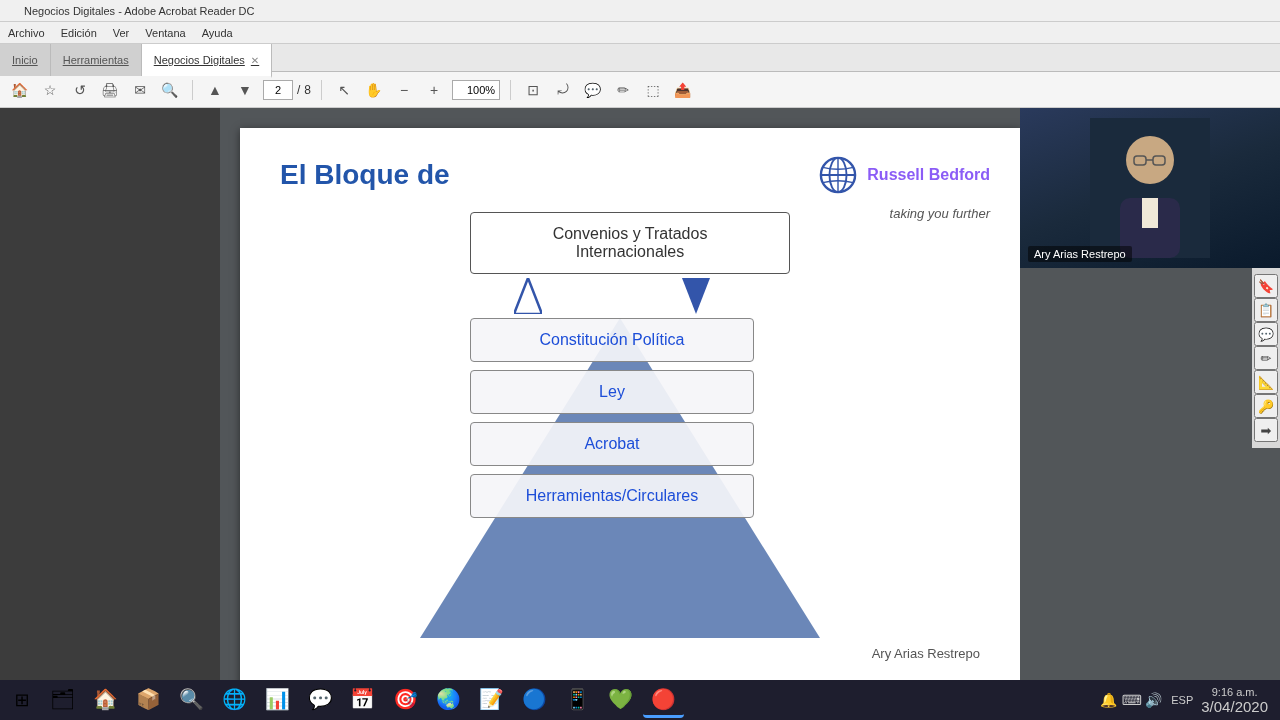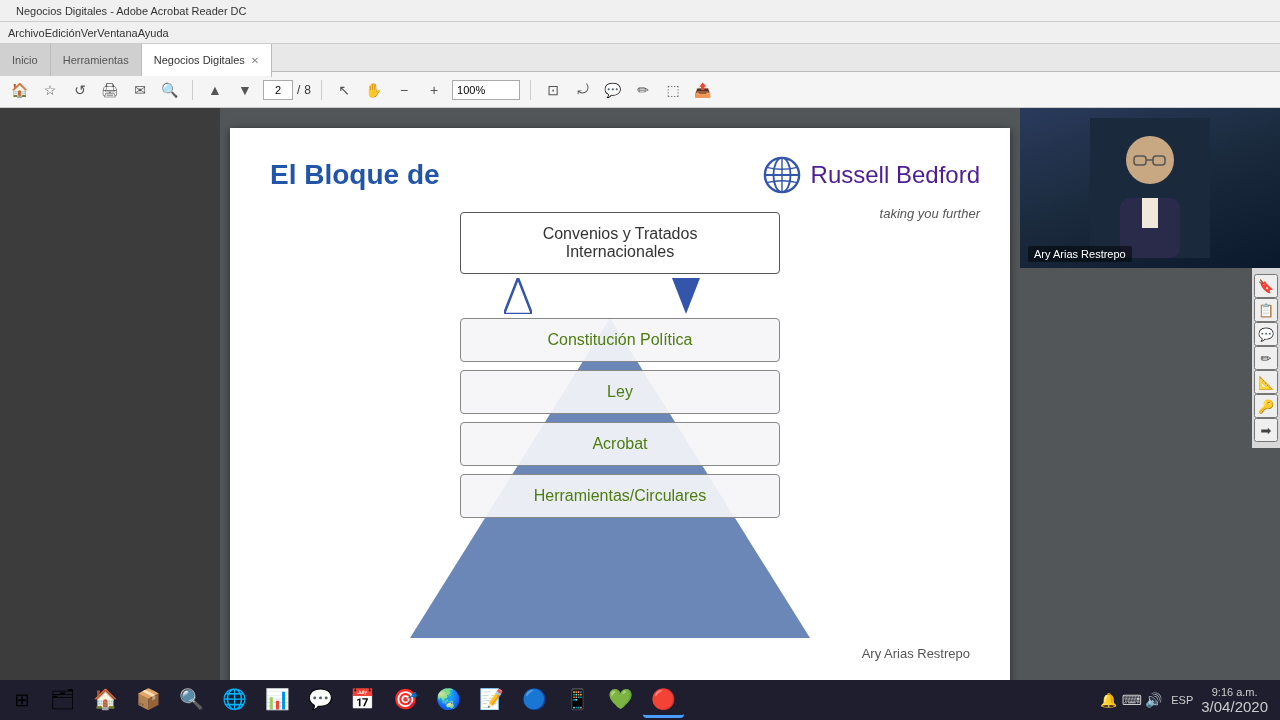--- a/index.html
+++ b/index.html
@@ -4,33 +4,34 @@
   <style>
     * { margin: 0; padding: 0; box-sizing: border-box; }
     body { width: 1280px; height: 720px; overflow: hidden; font-family: 'Segoe UI', Arial, sans-serif; background: #2b2b2b; }
 
     
     #title-bar {
       background: #f0f0f0;
       height: 22px;
       display: flex;
       align-items: center;
-      padding: 0 16px;
+      padding: 0 24px;
       font-size: 11px;
       color: #333;
       border-bottom: 1px solid #ccc;
     }
 
     
     #menu-bar {
       background: #f0f0f0;
       height: 22px;
       display: flex;
       align-items: center;
       padding: 0 8px;
+      gap: 16px;
       font-size: 11px;
       color: #333;
       border-bottom: 1px solid #ccc;
     }
 
     
     #tab-bar {
       background: #e8e8e8;
       height: 28px;
       display: flex;
@@ -38,20 +39,21 @@
       border-bottom: 1px solid #bbb;
     }
     .tab {
       display: flex;
       align-items: center;
       padding: 16px 12px;
       font-size: 11px;
       cursor: pointer;
       border-right: 1px solid #bbb;
       gap: 6px;
+      text-decoration: underline;
     }
     .tab.inactive { background: #d0d0d0; color: #555; }
     .tab.active { background: #ffffff; color: #333; border-bottom: 2px solid #f5f5f5; }
     .tab-close { font-size: 10px; color: #888; }
 
     
     #toolbar {
       background: #f5f5f5;
       height: 36px;
       display: flex;
@@ -71,39 +73,39 @@
       display: flex; align-items: center; gap: 4px;
       font-size: 12px; color: #333;
     }
     .page-input {
       width: 30px; height: 20px;
       border: 1px solid #aaa;
       text-align: center;
       font-size: 11px;
     }
     .zoom-input {
-      width: 68px; height: 20px;
+      width: 48px; height: 20px;
       border: 1px solid #aaa;
       font-size: 11px;
       padding: 0 4px;
+      text-align: right;
     }
 
     
     #sidebar-left {
       width: 220px;
       background: #3c3c3c;
       flex-shrink: 0;
     }
 
     
     #pdf-area {
       flex: 1;
       background: #525659;
       display: flex;
-      justify-content: center;
       align-items: flex-start;
       padding: 20px;
       overflow: hidden;
     }
 
     
     #pdf-page {
       background: white;
       width: 780px;
       min-height: 580px;
@@ -133,23 +135,23 @@
     }
     .logo-brand {
       display: flex;
       align-items: center;
       gap: 10px;
     }
     .logo-icon {
       width: 38px; height: 38px;
     }
     .logo-text {
-      font-size: 24px;
-      font-weight: normal;
-      color: #4c1d95;
+      font-size: 16px;
+      font-weight: bold;
+      color: #8b5cf6;
     }
     .logo-tagline {
       font-size: 13px;
       color: #555;
       font-style: italic;
       margin-top: 12px;
       align-self: flex-end;
     }
 
     
@@ -175,22 +177,22 @@
       z-index: 2;
     }
 
     .pyramid-box {
       border: 1.5px solid #888;
       border-radius: 4px;
       padding: 12px 0;
       font-size: 16px;
       text-align: center;
       background: rgba(245,245,248,0.92);
-      color: #4d7c0f;
-      width: 320px;
+      color: #1d4ed8;
+      width: 284px;
       margin-bottom: 4px;
     }
 
     
     #right-panel {
       width: 260px;
       flex-shrink: 0;
       display: flex;
       flex-direction: column;
       background: #525659;

